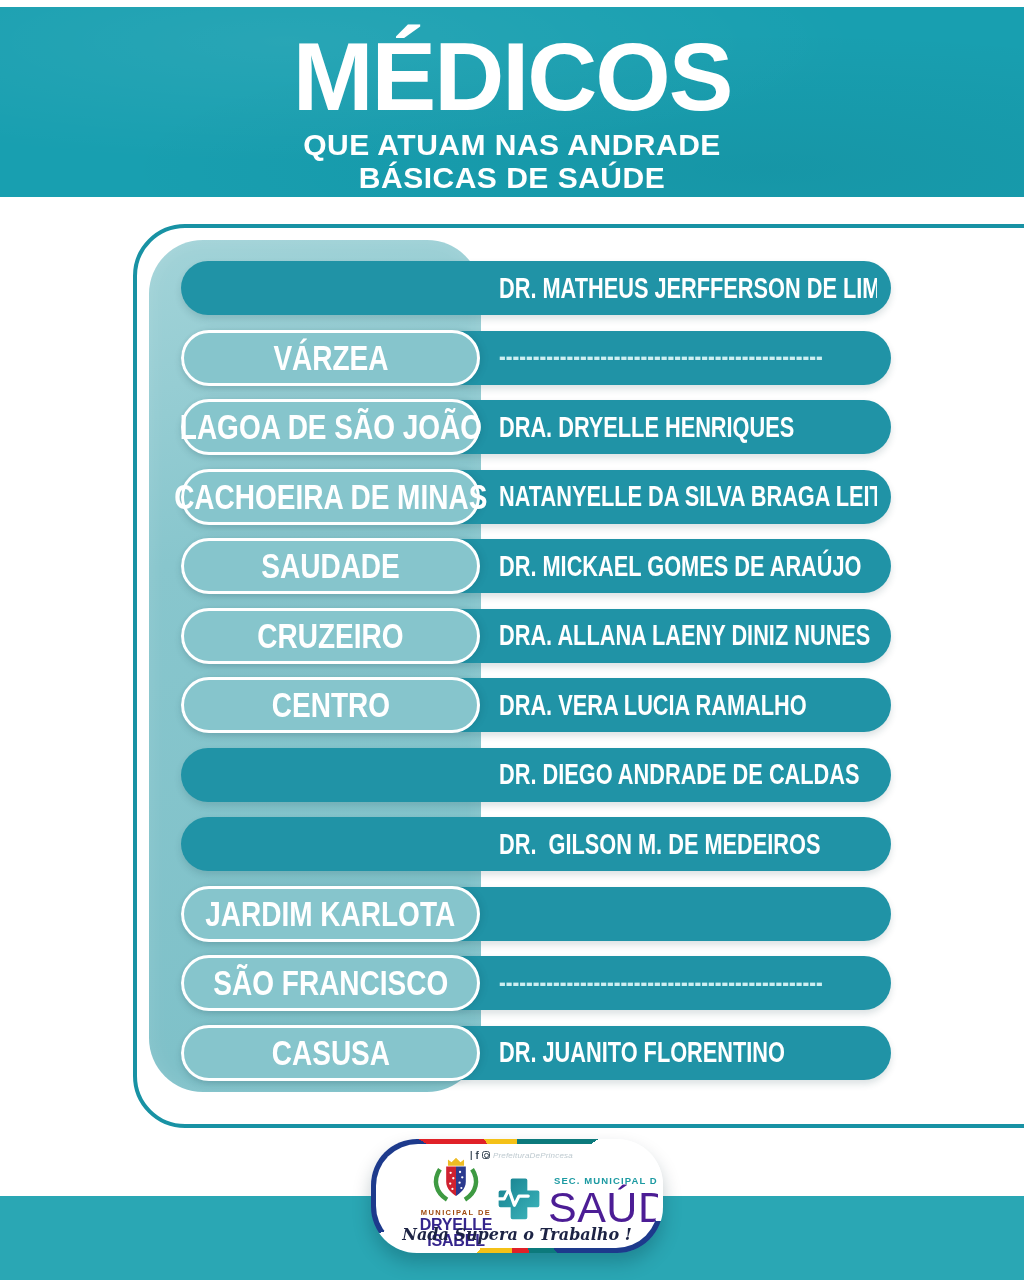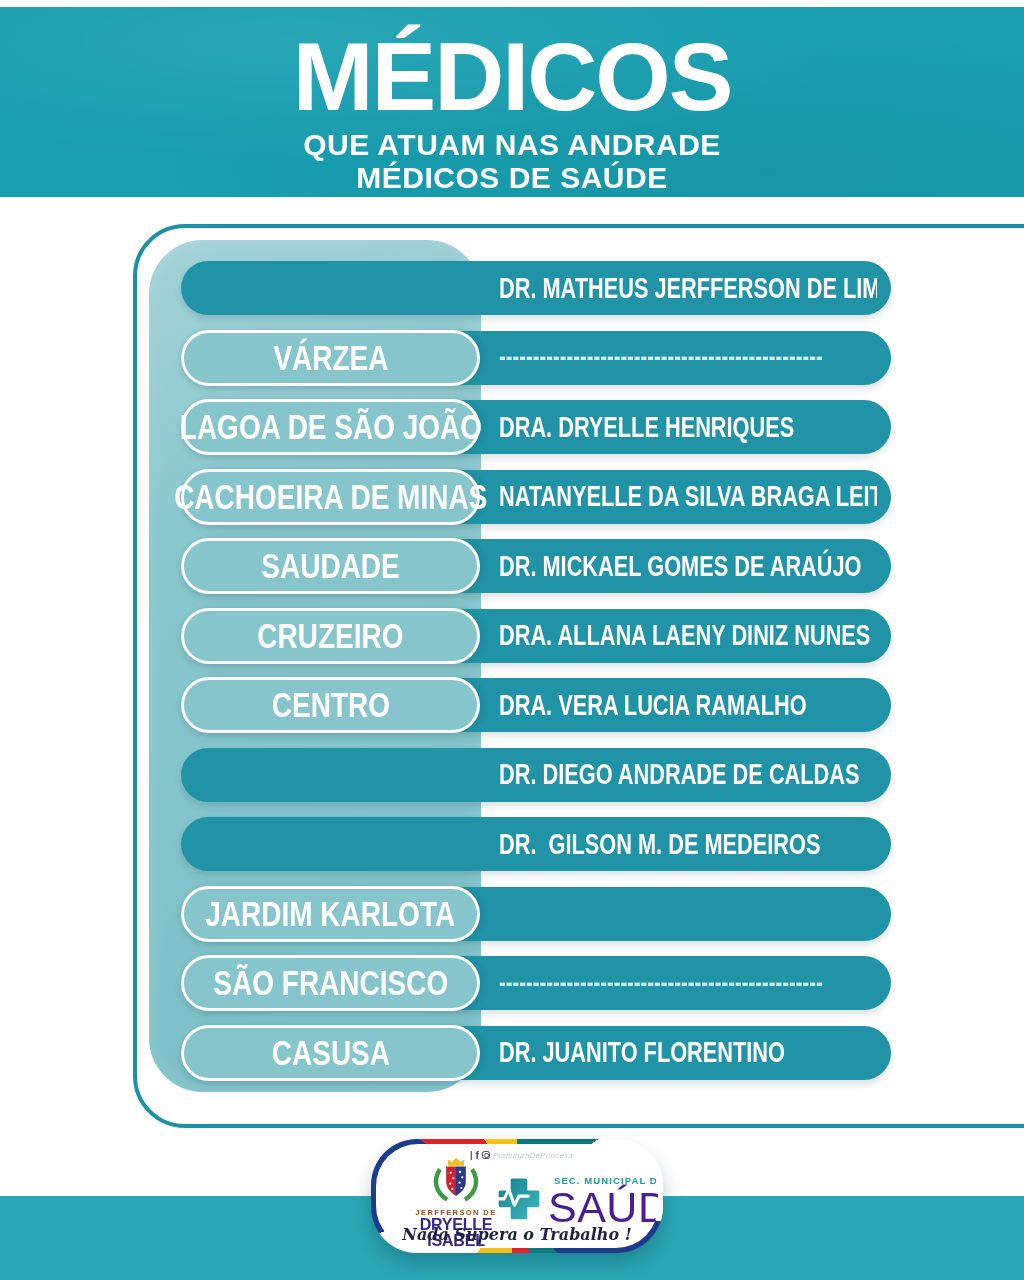--- a/index.html
+++ b/index.html
@@ -104,21 +104,21 @@
   }
 </style>
 </head>
 <body>
 
 <div id="poster">
 
   <div class="header">
     <div class="title">MÉDICOS</div>
     <div class="subtitle">QUE ATUAM NAS ANDRADE</div>
-    <div class="subtitle">MÉDICOS DE SAÚDE</div>
+    <div class="subtitle">BÁSICAS DE SAÚDE</div>
   </div>
 
   <div class="frame"></div>
 
   <div class="panel"></div>
 
   <div class="rows">
     <div class="row">
       <div class="pill-dark"></div>
       <div class="doctor">
@@ -251,21 +251,21 @@
             <circle cx="24" cy="20" r="1.3"></circle>
               <circle cx="27" cy="26" r="1.3"></circle>
             <circle cx="23.5" cy="32" r="1.3"></circle>
               <circle cx="26" cy="38" r="1.2"></circle>
             <circle cx="34.5" cy="19" r="1.3"></circle>
               <circle cx="37" cy="25" r="1.3"></circle>
             <circle cx="34" cy="31" r="1.3"></circle>
               <circle cx="36" cy="37" r="1.2"></circle>
           </g>
         </svg>
-        <div class="pref-small">JERFFERSON DE</div>
+        <div class="pref-small">MUNICIPAL DE</div>
         <div class="pref-name">DRYELLE ISABEL</div>
       </div>
 
       <div class="saude-block">
         <svg class="cross" viewBox="0 0 54 54" width="50" height="50">
           <defs>
             <linearGradient id="cg" x1="0" y1="0" x2="1" y2="1">
               <stop offset="0" stop-color="#157f8e"></stop>
               <stop offset="1" stop-color="#3fb7bd"></stop>
             </linearGradient>

